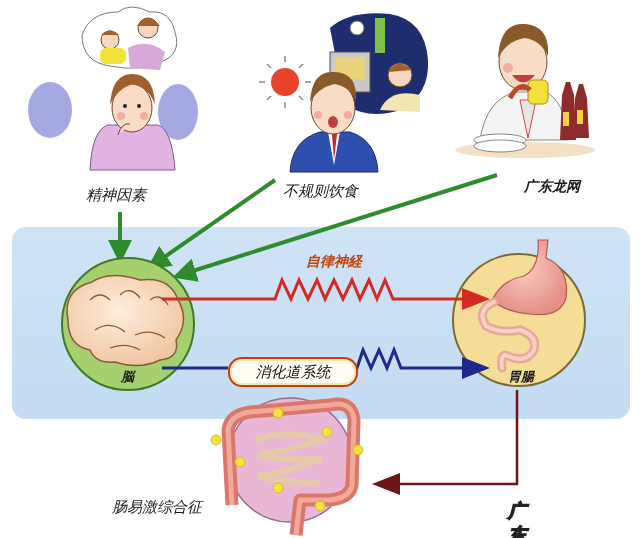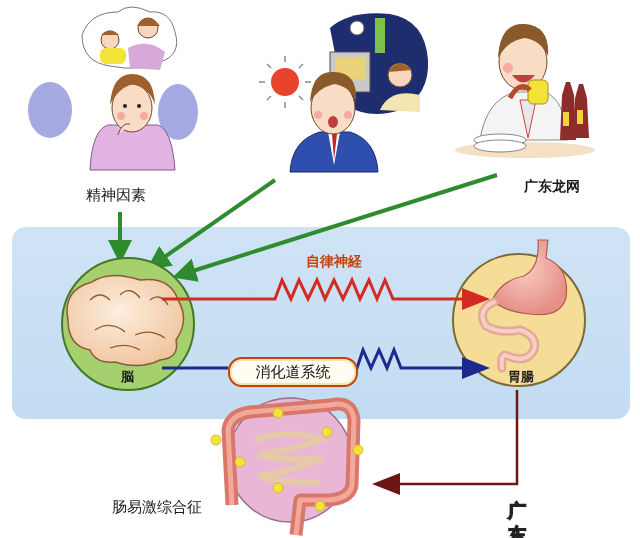--- a/index.html
+++ b/index.html
@@ -1,18 +1,18 @@
 <!DOCTYPE html>
 <html><head>
 <meta charset="utf-8">
 <style>
   html, body { margin:0; padding:0; background:#ffffff; }
   body { width:640px; height:538px; position:relative; overflow:hidden;
          font-family:"DejaVu Sans", "Liberation Sans", sans-serif; }
-  .stage { position:absolute; left:0; top:0; width:512px; height:538px; }
+  .stage { position:absolute; left:0; top:0; width:512px; height:538px;font-style:italic; }
   .panel { position:absolute; left:12px; top:227px; width:618px; height:192px;
            background:linear-gradient(180deg,#cfe3f5 0%,#c3dcf2 100%);
            border-radius:14px; }
   svg.art { position:absolute; left:0; top:0; }
   .lbl { position:absolute; color:#1a1a1a; font-weight:bold; white-space:nowrap; }
   .cause { font-size:15px; font-weight:normal; letter-spacing:0px; }
   .nerve { font-size:14px; color:#c2410c; }
   .pill { position:absolute; left:228px; top:357px; width:126px; height:26px;
           background:#fffdf2; border:2px solid #c2410c; border-radius:14px;
           box-shadow:0 0 0 2px #f3e6b0 inset; display:flex; align-items:center; justify-content:center;
@@ -160,20 +160,21 @@
       </g>
     </g>
 
     <g>
       <polyline points="517,390 517,484 395,484" fill="none" stroke="#6e1616" stroke-width="2.5"></polyline>
       <path d="M400,473 L372,484 L400,495z" fill="#6e1616"></path>
     </g>
   </svg>
 
   <div class="lbl cause" style="left:86px;top:186px;">精神因素</div>
+  <div class="lbl cause" style="left:283px;top:182px;">不规则饮食</div>
   <div class="lbl cause" style="left:524px;top:178px;font-size:14px;font-weight:bold;">广东龙网</div>
 
   <div class="lbl nerve" style="left:306px;top:253px;">自律神経</div>
   <div class="pill">
     <span>消化道系统</span>
   </div>
 
   <div class="lbl organ" style="left:121px;top:368px;">脳</div>
   <div class="lbl organ" style="left:508px;top:368px;">胃腸</div>
 

